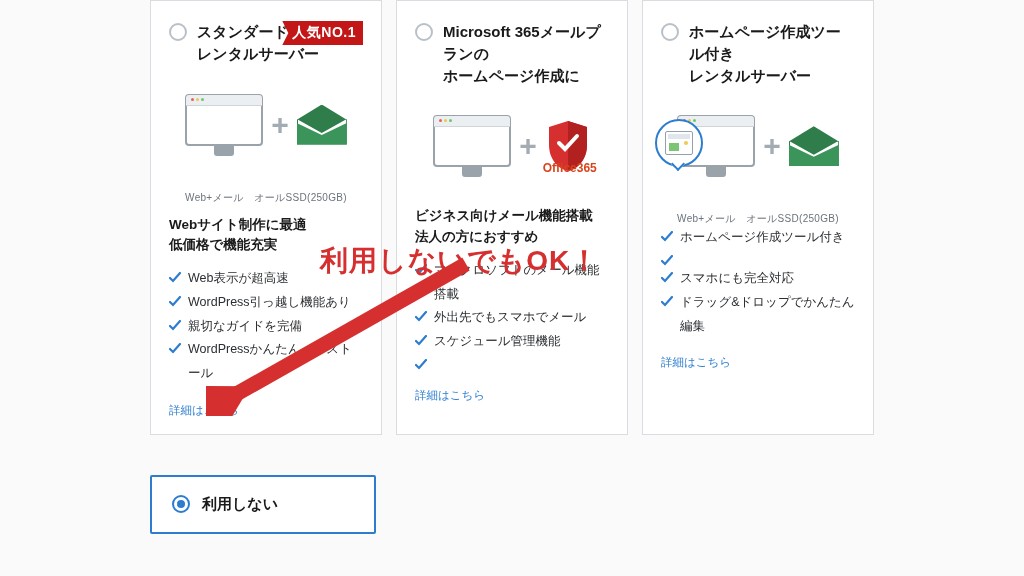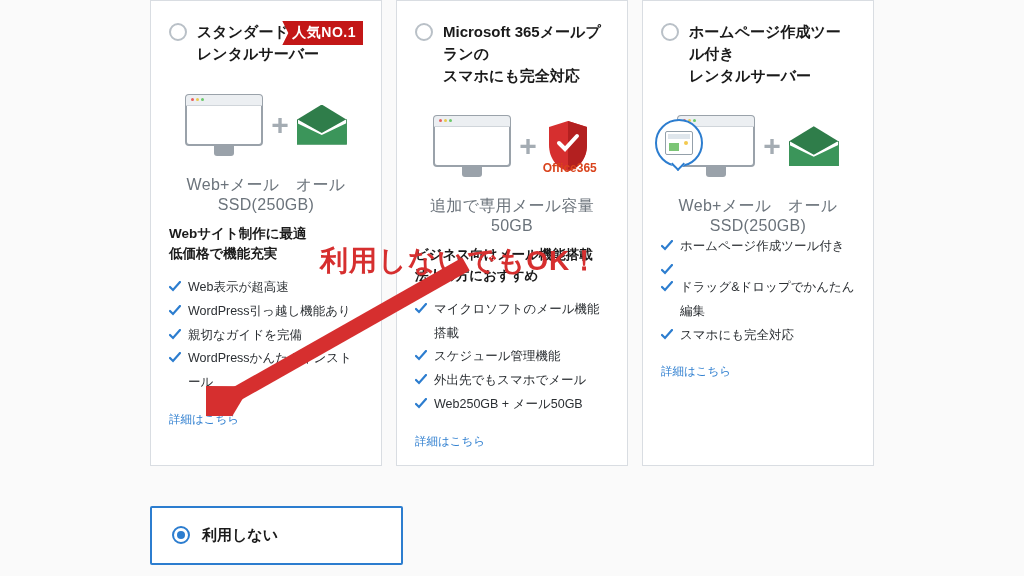--- a/index.html
+++ b/index.html
@@ -27,29 +27,29 @@
 .env-front{position:absolute;left:0;right:0;bottom:0;height:60%;background:#3b955a;clip-path:polygon(0 100%,0 10%,50% 60%,100% 10%,100% 100%);}
 .shield{width:46px;height:54px;position:relative;}
 .shield svg{width:46px;height:54px;}
 .o365{position:absolute;right:-6px;bottom:-2px;font-size:12px;color:#d9431c;font-weight:700;}
 .hp-bubble{position:absolute;right:52px;top:4px;width:48px;height:48px;border:2px solid #2c7dcf;border-radius:50%;background:#fff;display:flex;align-items:center;justify-content:center;}
 .hp-bubble::after{content:"";position:absolute;bottom:-4px;left:16px;width:8px;height:8px;background:#fff;border-right:2px solid #2c7dcf;border-bottom:2px solid #2c7dcf;transform:rotate(45deg);}
 .mini-page{width:28px;height:24px;border:1.5px solid #94a0aa;border-radius:2px;position:relative;background:#fff;}
 .mini-page::before{content:"";position:absolute;top:2px;left:2px;right:2px;height:5px;background:#dfe6ec;}
 .mini-img{position:absolute;bottom:3px;left:3px;width:10px;height:8px;background:#7cc576;}
 .mini-sun{position:absolute;top:9px;right:4px;width:4px;height:4px;background:#f3c94f;border-radius:50%;}
-.sub{font-size:16px;color:#6b737b;text-align:center;letter-spacing:.3px;}
+.sub{font-size:10px;color:#6b737b;text-align:center;letter-spacing:.3px;margin-top:16px;}
 .tag{font-size:13.5px;font-weight:700;text-align:left;line-height:1.5;margin:10px 0 12px;color:#1a1a1a;}
 .feat{list-style:none;font-size:12.5px;color:#2b2f33;line-height:1.9;}
 .feat li{display:flex;align-items:flex-start;gap:7px;}
 .chk{width:12px;height:12px;flex:0 0 12px;margin-top:5px;}
 .chk svg{width:12px;height:12px;display:block;}
 .more{margin-top:14px;}
 .more a{font-size:11.5px;color:#2c7dcf;text-decoration:none;}
-.none-row{margin-top:40px;background:#fff;border:2px solid #2c7dcf;border-radius:2px;width:253px;padding:18px 20px;display:flex;align-items:center;gap:12px;}
+.none-row{margin-top:40px;background:#fff;border:2px solid #2c7dcf;border-radius:2px;width:226px;padding:18px 20px;display:flex;align-items:center;gap:12px;}
 .radio-on{width:18px;height:18px;border:2px solid #2c7dcf;border-radius:50%;position:relative;flex:0 0 18px;}
 .radio-on::after{content:"";position:absolute;inset:3px;background:#2c7dcf;border-radius:50%;}
 .none-label{font-size:15px;font-weight:700;color:#1a1a1a;}
 .annot{position:absolute;left:320px;top:242px;font-size:28px;font-weight:800;color:#d62f2f;letter-spacing:1px;white-space:nowrap;pointer-events:none;}
 .arrow{position:absolute;left:206px;top:246px;width:300px;height:170px;pointer-events:none;}
 </style>
 </head>
 <body>
 
 <div class="stage">
@@ -117,21 +117,21 @@
             <span>WordPressかんたんインストール</span>
           </li>
       </ul>
       <div class="more"><a href="#">詳細はこちら</a></div>
     </div>
 
     <div class="card">
       <div class="card-head">
         <span class="radio"></span>
         <div class="card-title" style="white-space:pre-line">Microsoft 365メールプランの
-スマホにも完全対応</div>
+ホームページ作成に</div>
       </div>
       <div class="illus">
         <div>
           <div class="monitor">
               <div class="dots">
                 <span></span>
                 <span></span>
                 <span></span>
               </div>
             </div>
@@ -140,55 +140,53 @@
         <div class="plus">+</div>
         <div class="shield">
           <svg viewBox="0 0 46 54">
               <path d="M23 2 L42 8 V26 C42 40 33 50 23 52 C13 50 4 40 4 26 V8 Z" fill="#d62f2f"></path>
               <path d="M23 2 L42 8 V26 C42 40 33 50 23 52 Z" fill="#b32020"></path>
               <path d="M14 24 l6 6 12-13" fill="none" stroke="#fff" stroke-width="4" stroke-linecap="round"></path>
             </svg>
           <span class="o365">Office365</span>
         </div>
       </div>
-      <div class="sub">追加で専用メール容量 50GB</div>
       <div class="tag" style="white-space:pre-line">ビジネス向けメール機能搭載
 法人の方におすすめ</div>
       <ul class="feat">
         <li>
             <span class="chk">
               <svg viewBox="0 0 12 12">
                 <path d="M1 6l3 3 7-8" fill="none" stroke="#2c7dcf" stroke-width="2.2" stroke-linecap="round"></path>
               </svg>
             </span>
             <span>マイクロソフトのメール機能搭載</span>
           </li>
         <li>
             <span class="chk">
               <svg viewBox="0 0 12 12">
                 <path d="M1 6l3 3 7-8" fill="none" stroke="#2c7dcf" stroke-width="2.2" stroke-linecap="round"></path>
               </svg>
             </span>
+            <span>外出先でもスマホでメール</span>
+          </li>
+        <li>
+            <span class="chk">
+              <svg viewBox="0 0 12 12">
+                <path d="M1 6l3 3 7-8" fill="none" stroke="#2c7dcf" stroke-width="2.2" stroke-linecap="round"></path>
+              </svg>
+            </span>
             <span>スケジュール管理機能</span>
           </li>
         <li>
             <span class="chk">
               <svg viewBox="0 0 12 12">
                 <path d="M1 6l3 3 7-8" fill="none" stroke="#2c7dcf" stroke-width="2.2" stroke-linecap="round"></path>
               </svg>
             </span>
-            <span>外出先でもスマホでメール</span>
-          </li>
-        <li>
-            <span class="chk">
-              <svg viewBox="0 0 12 12">
-                <path d="M1 6l3 3 7-8" fill="none" stroke="#2c7dcf" stroke-width="2.2" stroke-linecap="round"></path>
-              </svg>
-            </span>
-            <span>Web250GB + メール50GB</span>
           </li>
       </ul>
       <div class="more"><a href="#">詳細はこちら</a></div>
     </div>
 
     <div class="card">
       <div class="card-head">
         <span class="radio"></span>
         <div class="card-title" style="white-space:pre-line">ホームページ作成ツール付き
 レンタルサーバー</div>
@@ -233,29 +231,29 @@
                 <path d="M1 6l3 3 7-8" fill="none" stroke="#2c7dcf" stroke-width="2.2" stroke-linecap="round"></path>
               </svg>
             </span>
           </li>
         <li>
             <span class="chk">
               <svg viewBox="0 0 12 12">
                 <path d="M1 6l3 3 7-8" fill="none" stroke="#2c7dcf" stroke-width="2.2" stroke-linecap="round"></path>
               </svg>
             </span>
+            <span>スマホにも完全対応</span>
+          </li>
+        <li>
+            <span class="chk">
+              <svg viewBox="0 0 12 12">
+                <path d="M1 6l3 3 7-8" fill="none" stroke="#2c7dcf" stroke-width="2.2" stroke-linecap="round"></path>
+              </svg>
+            </span>
             <span>ドラッグ&amp;ドロップでかんたん編集</span>
-          </li>
-        <li>
-            <span class="chk">
-              <svg viewBox="0 0 12 12">
-                <path d="M1 6l3 3 7-8" fill="none" stroke="#2c7dcf" stroke-width="2.2" stroke-linecap="round"></path>
-              </svg>
-            </span>
-            <span>スマホにも完全対応</span>
           </li>
       </ul>
       <div class="more"><a href="#">詳細はこちら</a></div>
     </div>
 
   </div>
 
   <div class="none-row">
     <span class="radio-on"></span>
     <span class="none-label">利用しない</span>

